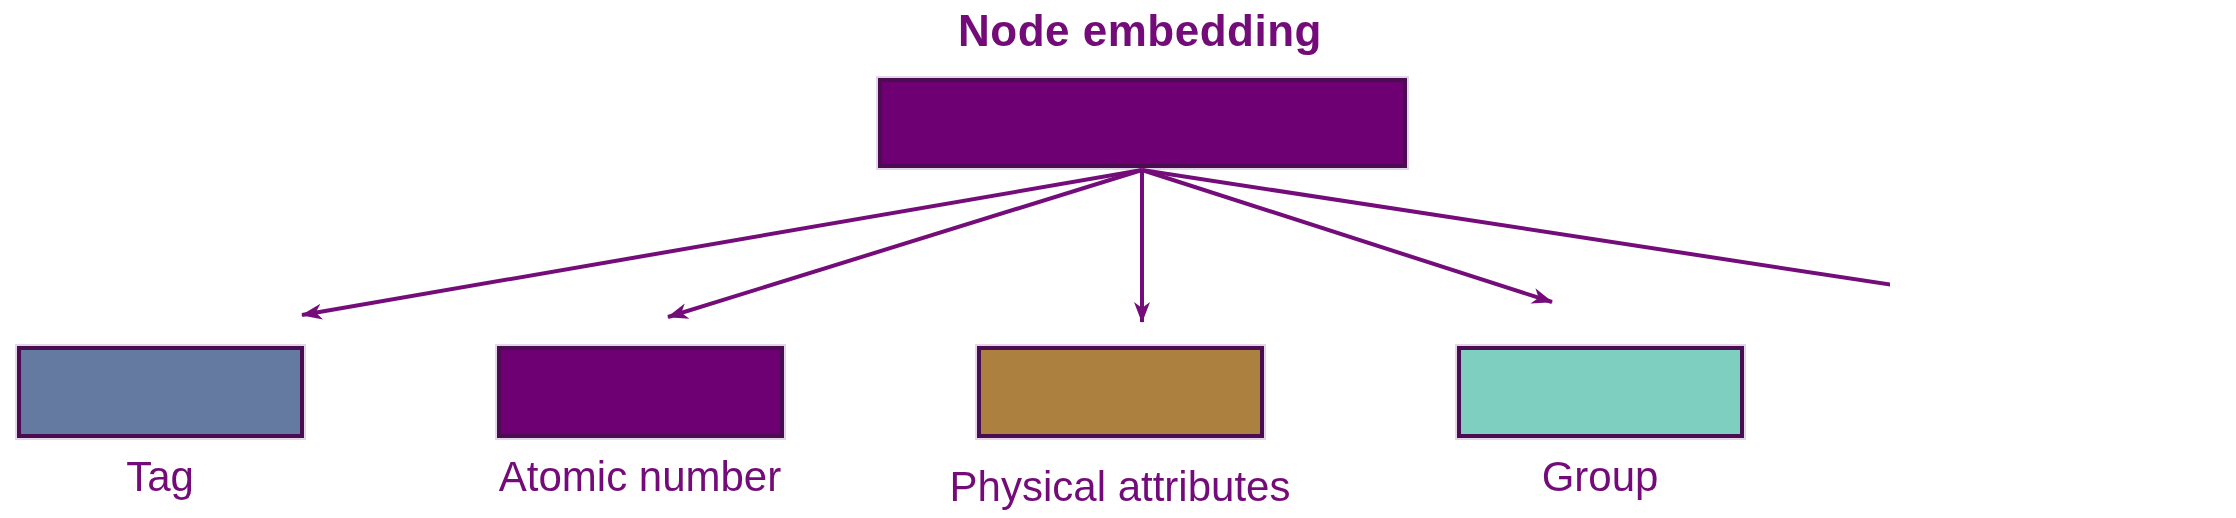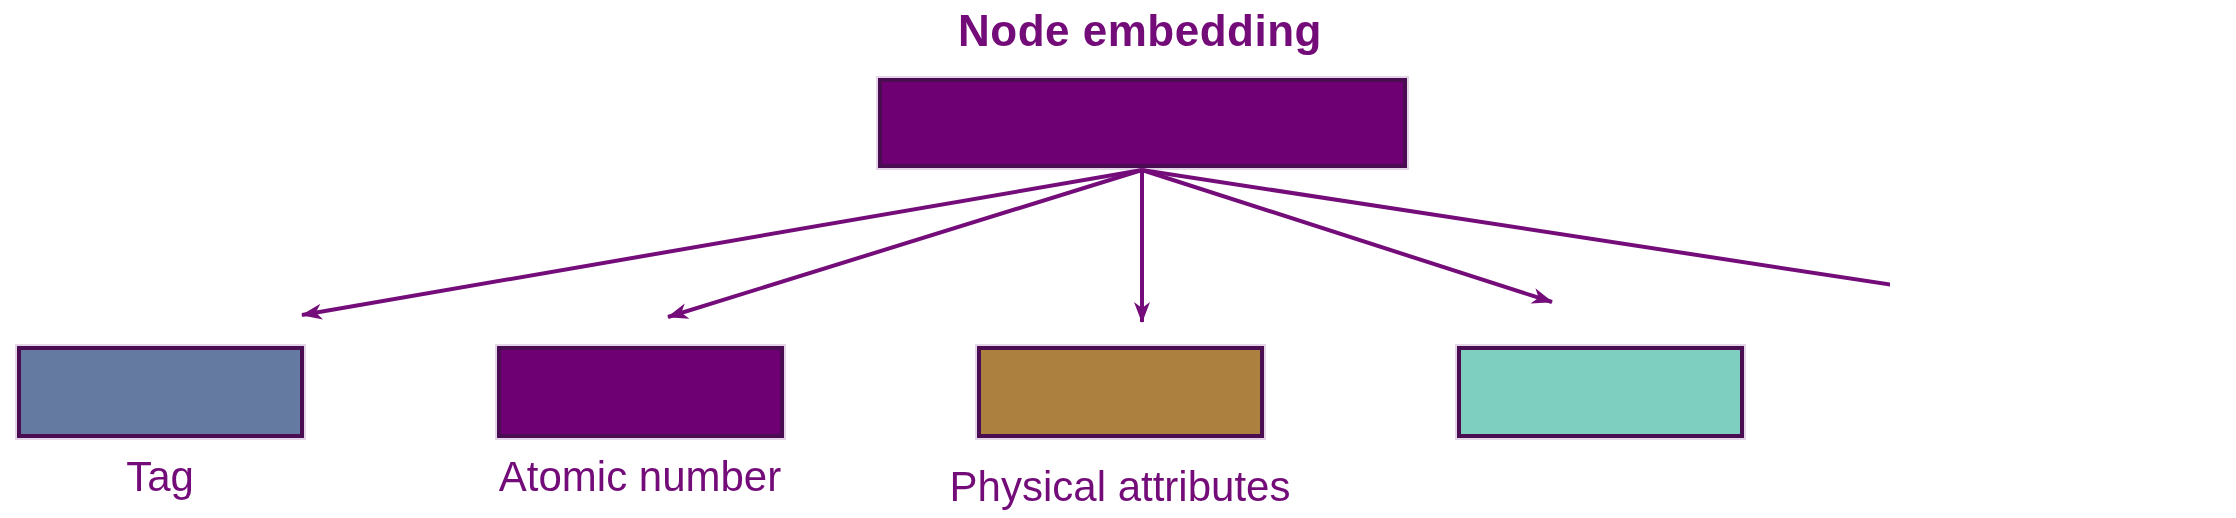--- a/index.html
+++ b/index.html
@@ -71,17 +71,18 @@
 
   <div class="child-box" style="left: 17px; background: rgb(101, 122, 160);"></div>
   <div class="child-box" style="left: 497px; background: rgb(110, 0, 115);"></div>
   <div class="child-box" style="left: 977px; background: rgb(172, 129, 64);"></div>
   <div class="child-box" style="left: 1457px; background: rgb(127, 207, 192);"></div>
   <div class="child-box" style="left: 1937px; background: rgb(158, 138, 160);"></div>
 
   <div class="child-label" style="left:160px">Tag</div>
   <div class="child-label" style="left:1120px;top:462px">Physical attributes</div>
   <div class="child-label" style="left:640px">Atomic number</div>
+  <div class="child-label" style="left:1600px">Group</div>
   <div class="child-label" style="left:2080px">
     <div>(learned)</div>
   </div>
 
 </div>
 
 </body></html>

